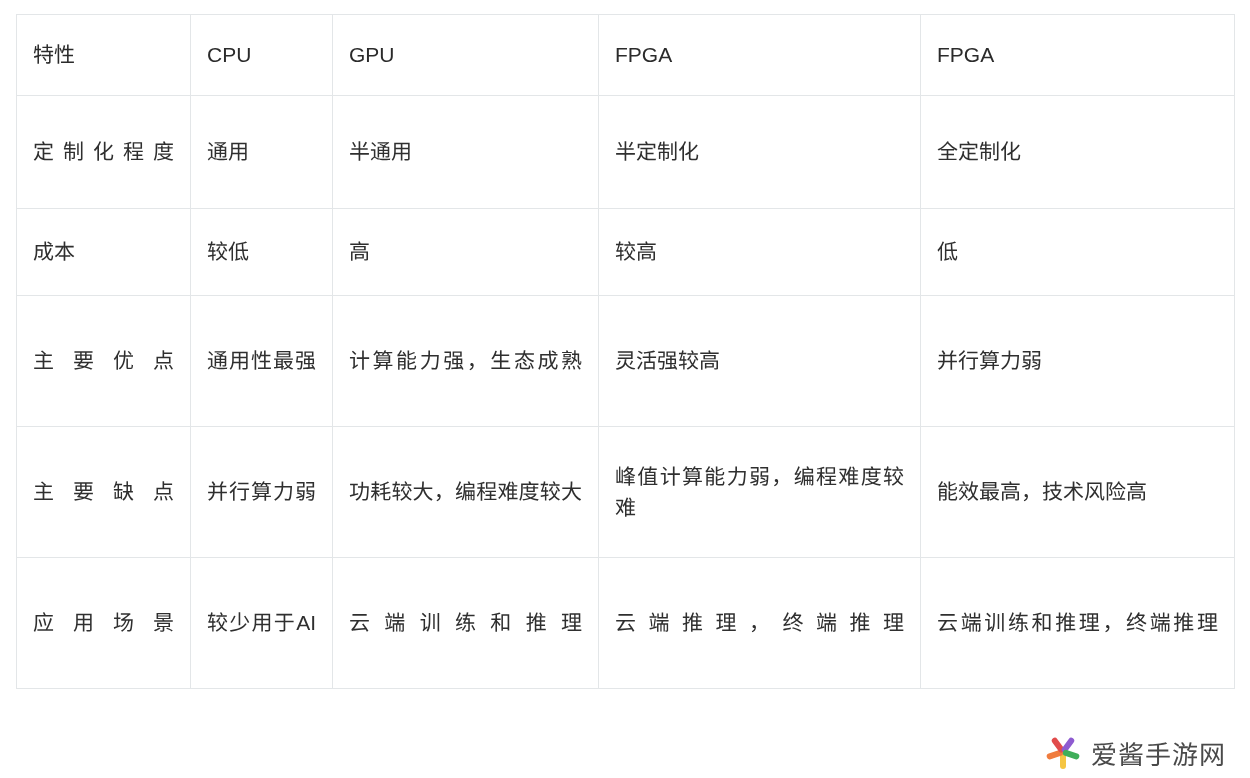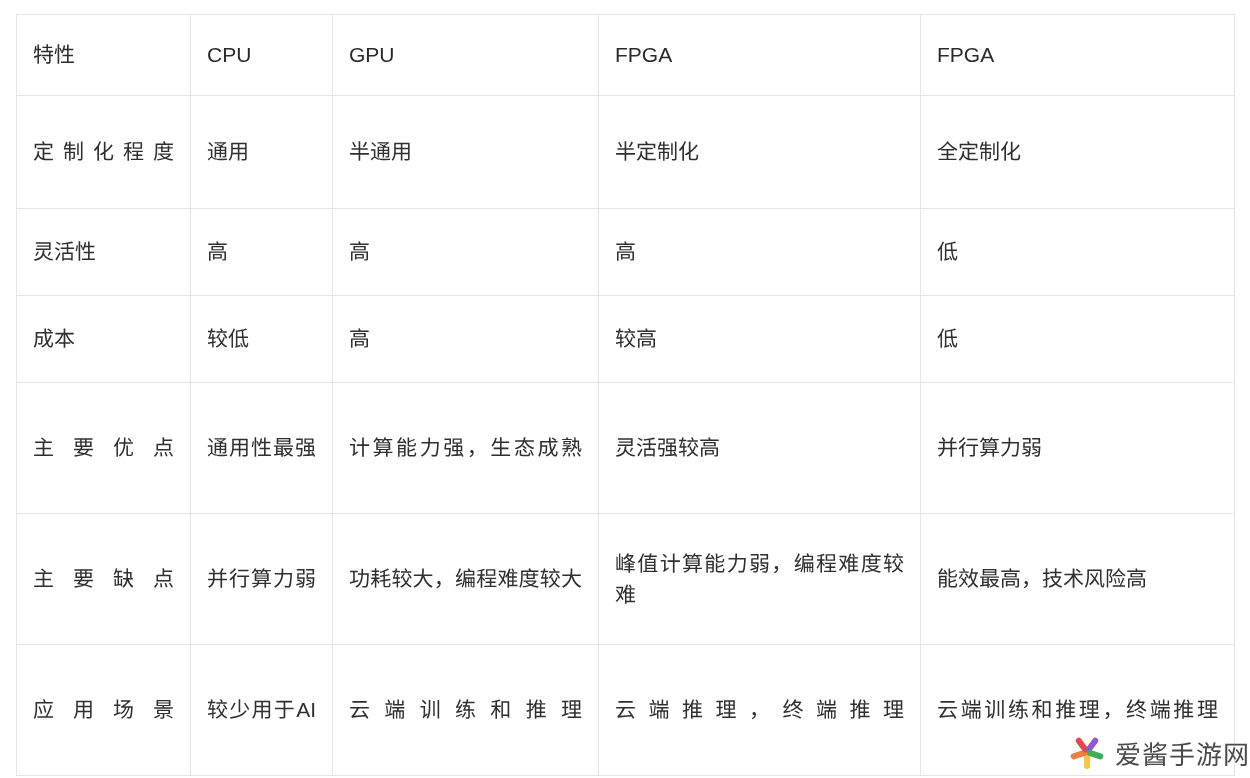--- a/index.html
+++ b/index.html
@@ -62,21 +62,21 @@
     text-align: justify;
     text-align-last: justify;
   }
   .row-h-tall td { height: 88px; }
   .row-h-mid td { height: 62px; }
   .row-h-big td { height: 106px; }
 
   
   #watermark {
     position: absolute;
-    right: 0;
+    right: 24px;
     bottom: 6px;
     display: flex;
     align-items: center;
     gap: 8px;
     pointer-events: none;
   }
   #watermark .wm-text {
     font-size: 26px;
     color: #4a4a4a;
     letter-spacing: 1px;
@@ -124,27 +124,20 @@
       </tr>
 
       <tr class="row-h-tall">
         <td class="feat">定制化程度</td>
         <td>通用</td>
         <td>半通用</td>
         <td>半定制化</td>
         <td>全定制化</td>
       </tr>
 
-      <tr class="row-h-mid">
-        <td class="feat plain">灵活性</td>
-        <td>高</td>
-        <td>高</td>
-        <td>高</td>
-        <td>低</td>
-      </tr>
 
       <tr class="row-h-mid">
         <td class="feat plain">成本</td>
         <td>较低</td>
         <td>高</td>
         <td>较高</td>
         <td>低</td>
       </tr>
 
 

